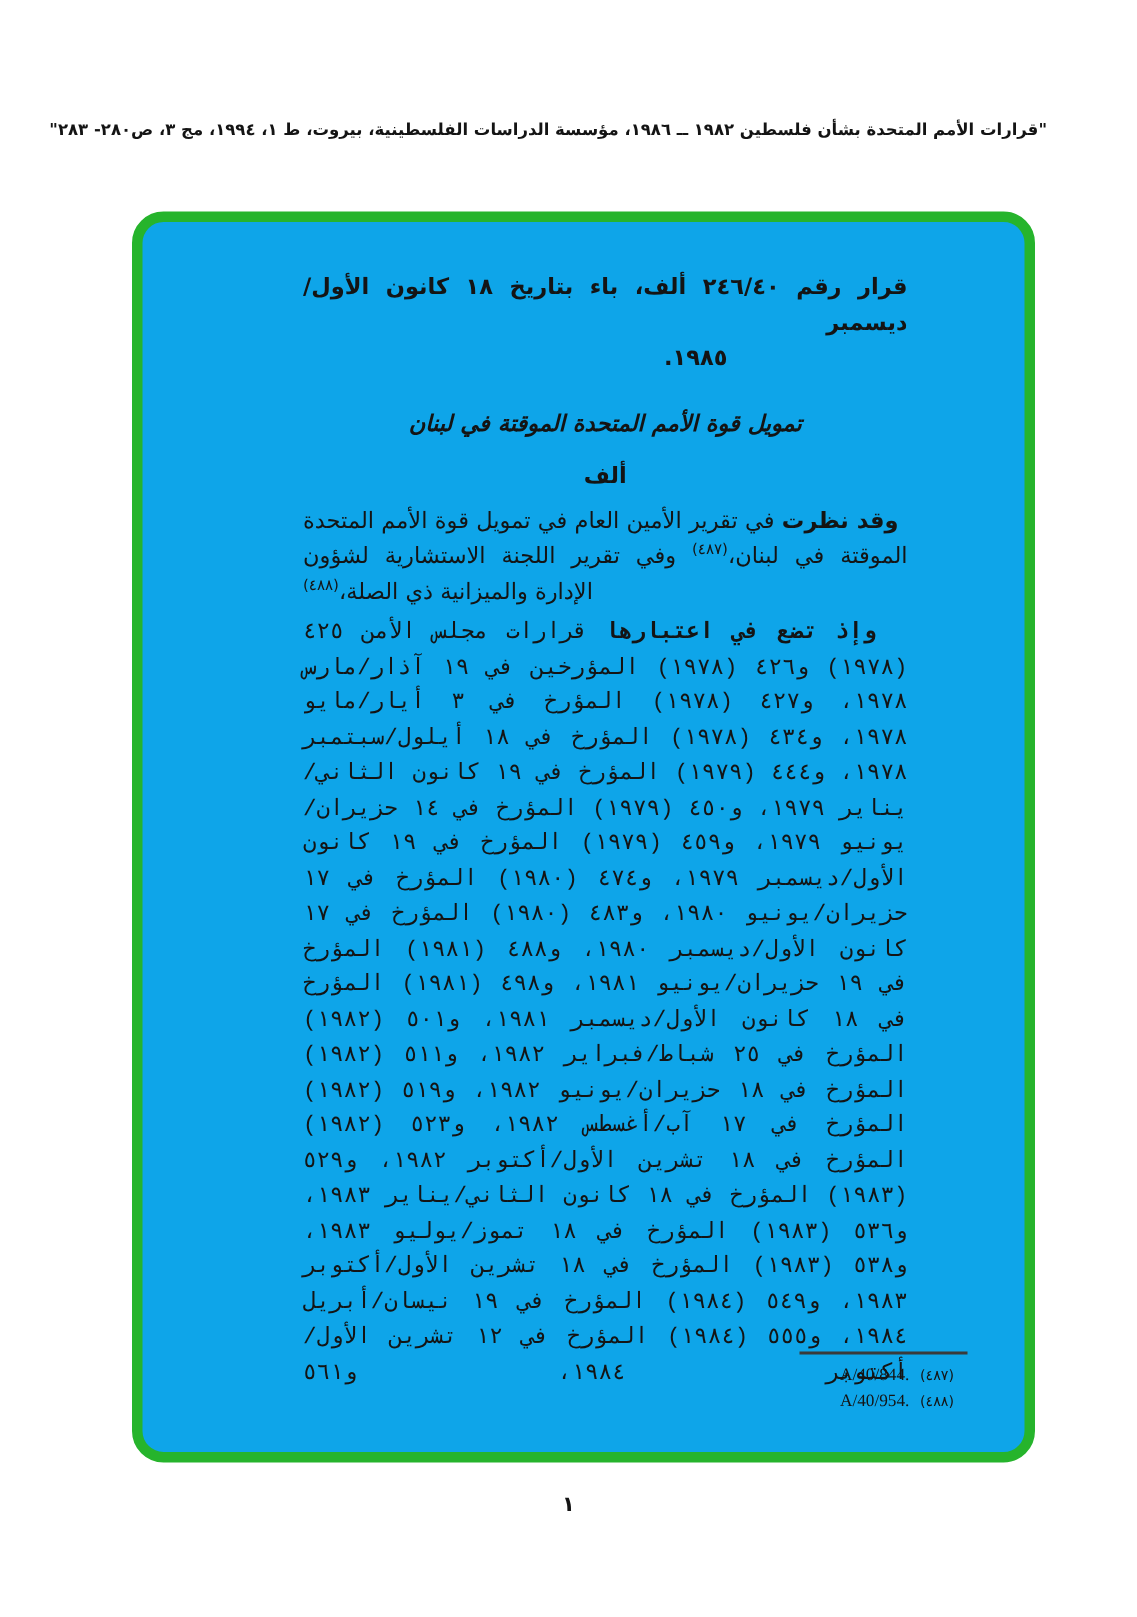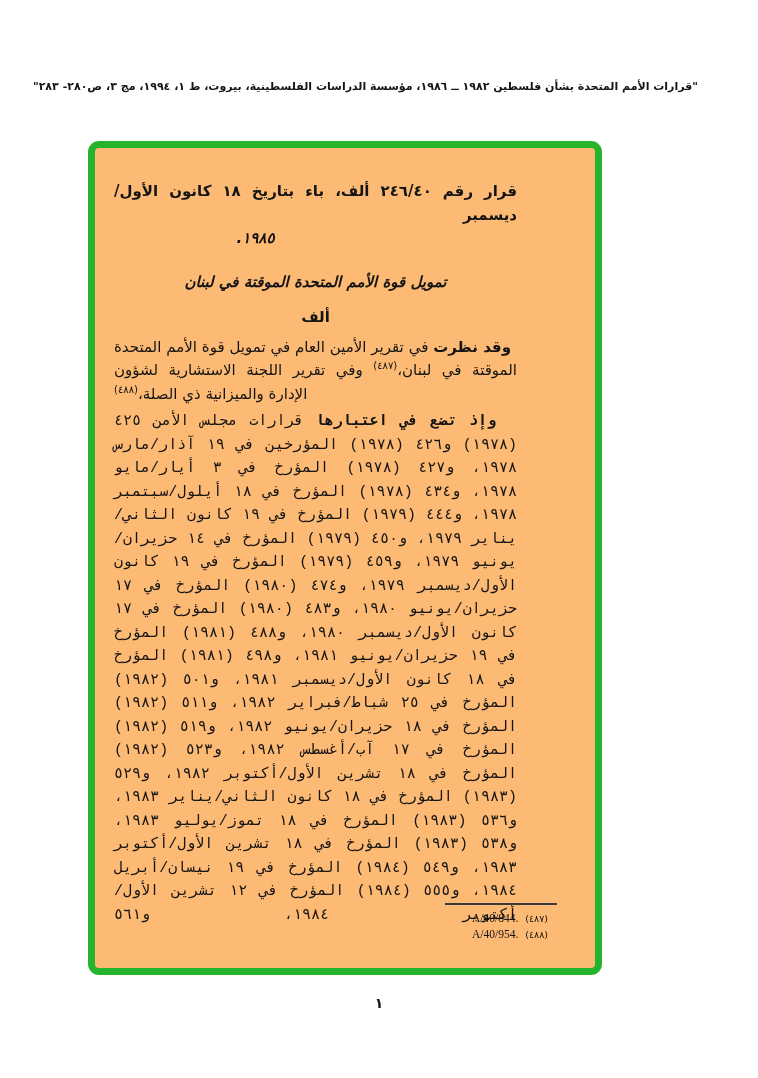--- a/index.html
+++ b/index.html
@@ -6,31 +6,31 @@
   .page{
     position:relative;width:758px;height:1078px;background:#ffffff;
     font-family:"DejaVu Sans",sans-serif;color:#141414;overflow:hidden;
   }
   
   .doc-header{position:absolute;left:88px;top:72px;width:610px;text-align:center;direction:rtl;}
   .doc-title{font-size:16px;font-weight:bold;letter-spacing:.2px;}
   .doc-subtitle{margin-top:8px;font-size:11px;font-weight:bold;white-space:nowrap;}
   
   .frame{
-    position:absolute;left:88px;top:141px;width:514px;height:834px;
-    box-sizing:border-box;border:7px solid #26b42c;border-radius:11px;background:#fdba74;
+    position:absolute;left:88px;top:141px;width:602px;height:834px;
+    box-sizing:border-box;border:7px solid #26b42c;border-radius:21px;background:#0ea5e9;
   }
   
   .text-col{
     position:absolute;top:0;right:78px;width:403px;padding-top:32px;
     direction:rtl;font-size:15px;line-height:23.5px;text-align:justify;
   }
   .heading{font-weight:bold;}
   .heading-l1{text-align:justify;text-align-last:justify;}
-  .heading-l2{text-align:center;padding-right:120px;font-style:italic;}
+  .heading-l2{text-align:right;padding-right:120px;}
   .subject{margin-top:20px;text-align:center;font-weight:bold;font-style:italic;}
   .section-label{margin-top:12px;text-align:center;font-weight:bold;}
   .opening{margin:12px 0 0;font-weight:bold;text-align:right;text-indent:26px;}
   .para{margin:6px 0 0;}
   .para-considered{text-indent:6px;text-align:justify;text-align-last:left;}
   .para-bearing{margin-top:4px;text-indent:21px;text-align:justify;text-align-last:justify;font-family:Liberation Mono, monospace;}
   .seg-bold{font-weight:bold;}
   .text-col sup{font-size:10px;line-height:0;}
   
   .footnotes{

